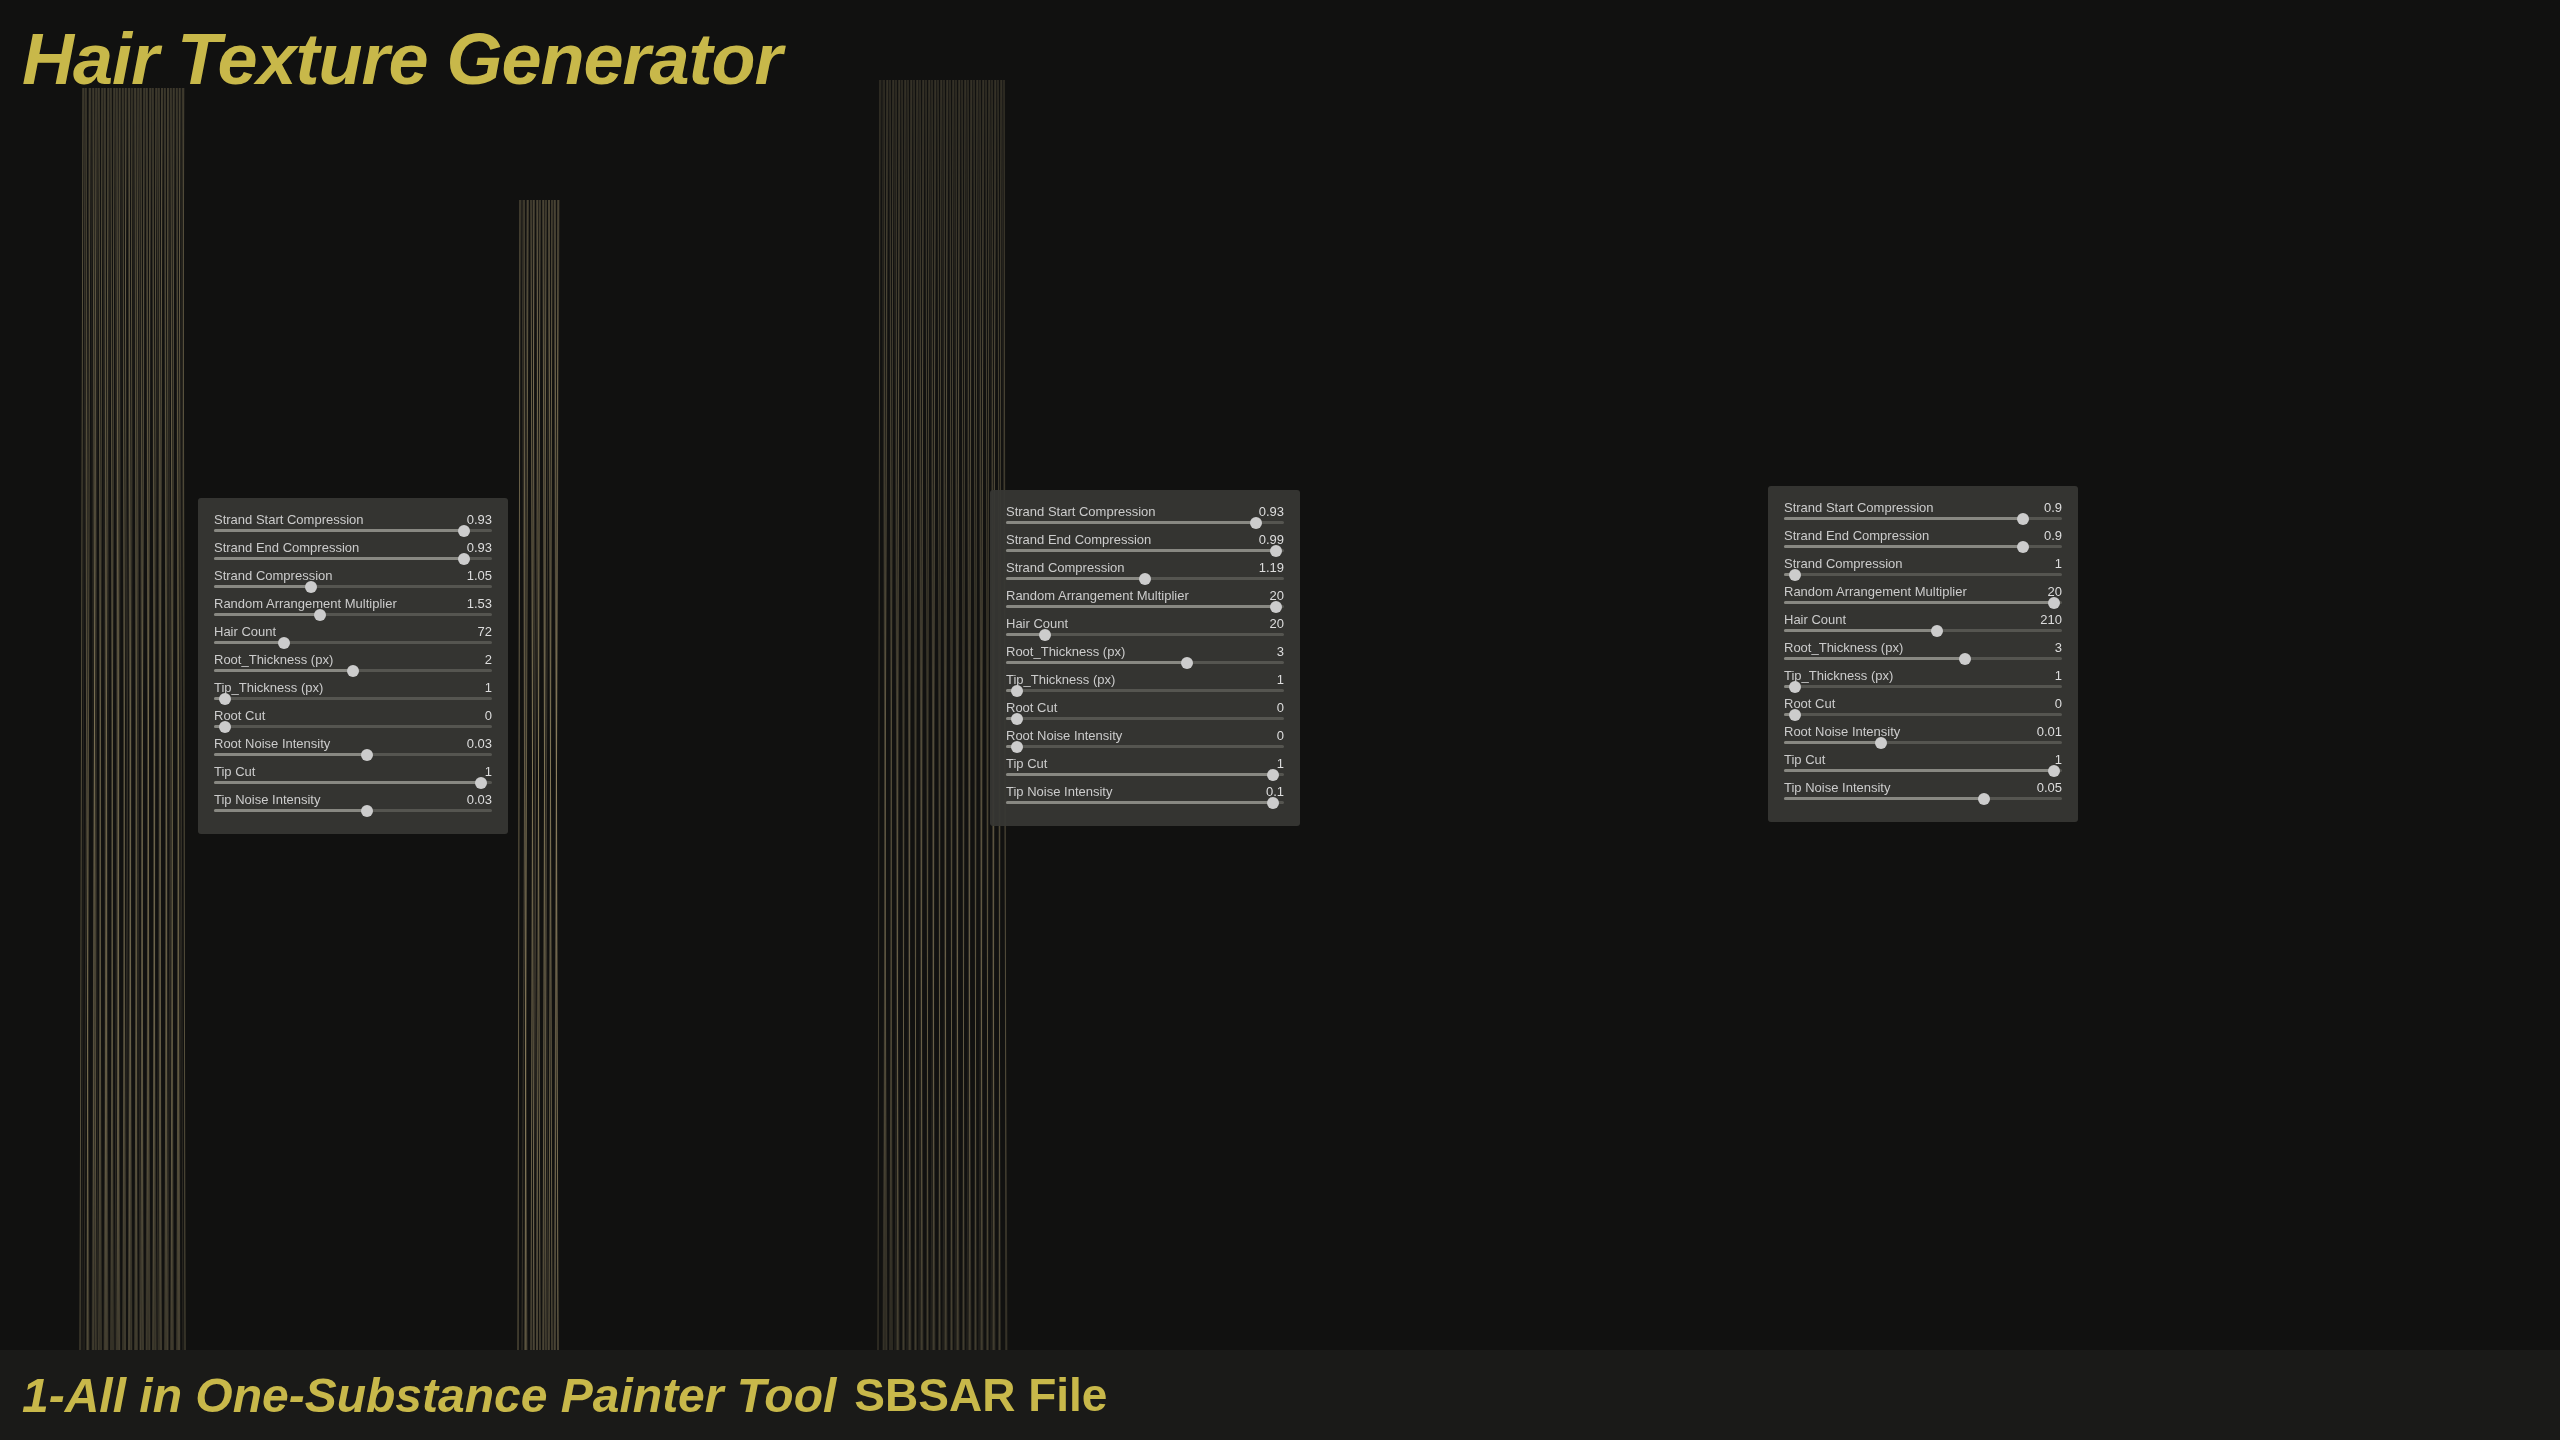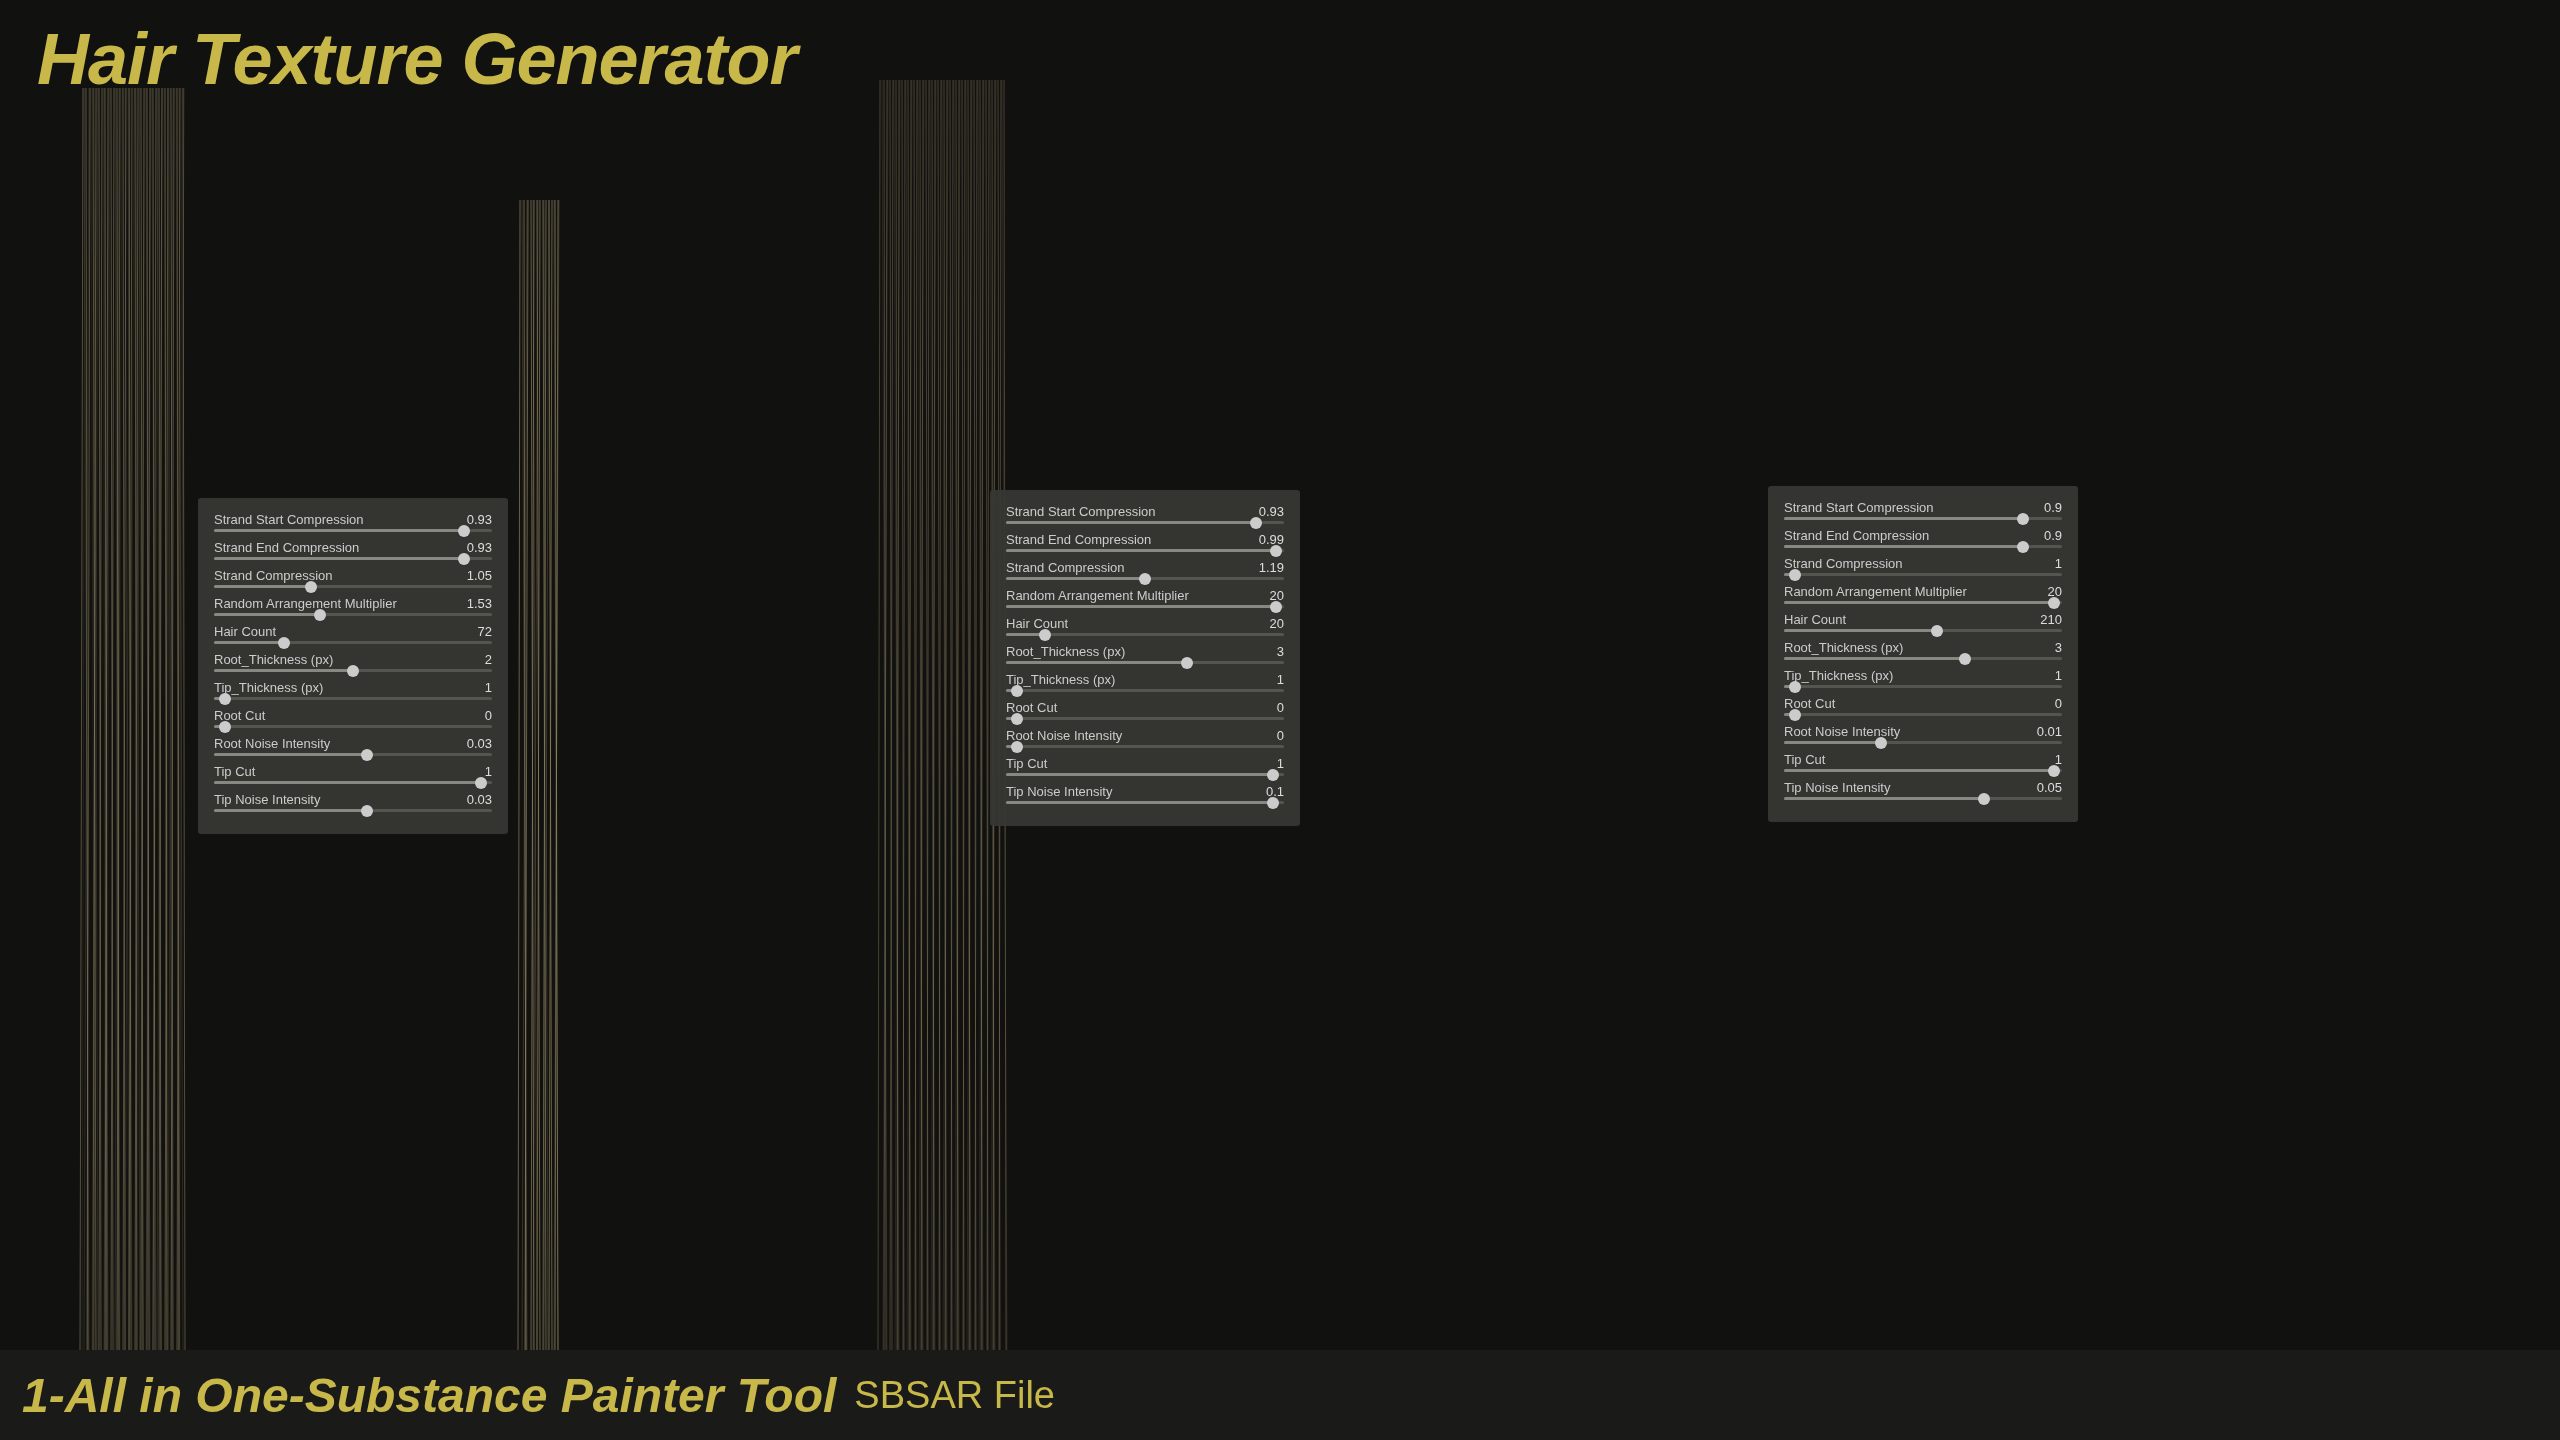--- a/index.html
+++ b/index.html
@@ -15,21 +15,20 @@
 
     .page-title {
       position: absolute;
       top: 18px;
       left: 22px;
       font-size: 72px;
       font-weight: 900;
       color: #c8b84a;
       letter-spacing: -1px;
       font-style: italic;
-      margin-left: 15px;
     }
 
     .bottom-bar {
       position: absolute;
       bottom: 0;
       left: 0;
       width: 100%;
       height: 90px;
       background: #1a1a18;
       display: flex;
@@ -39,22 +38,22 @@
     }
 
     .bottom-label-bold {
       font-size: 48px;
       font-weight: 900;
       color: #c8b84a;
       font-style: italic;
     }
 
     .bottom-label-light {
-      font-size: 38px;
-      font-weight: 400;
+      font-size: 46px;
+      font-weight: 700;
       color: #c8b84a;
     }
 
     
     .hair-strand {
       position: absolute;
       top: 88px;
       bottom: 90px;
     }
 

